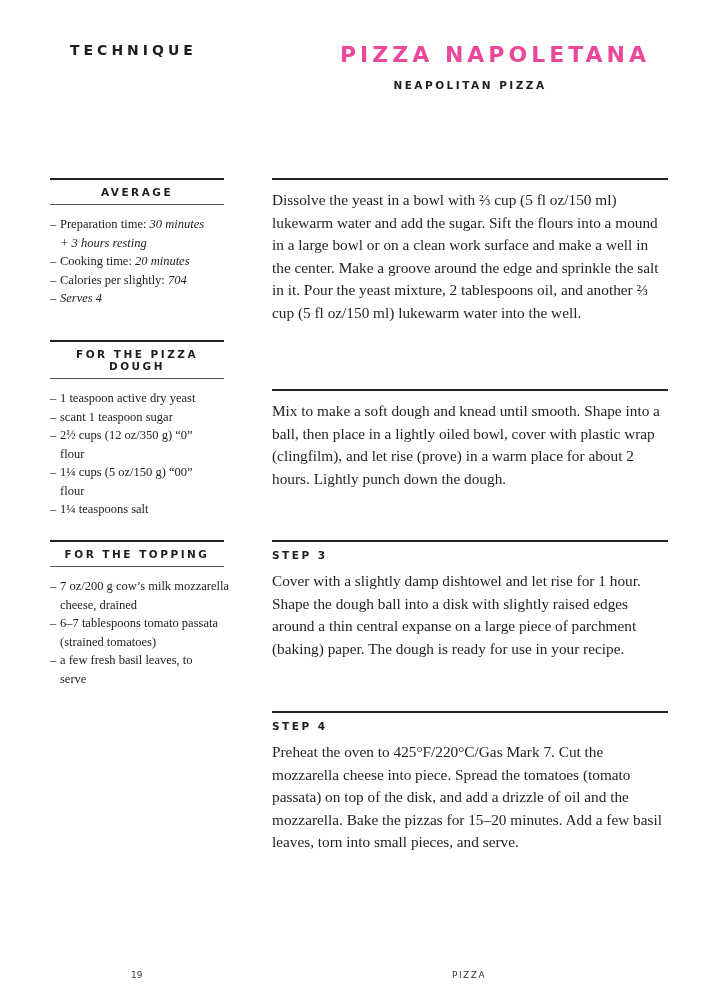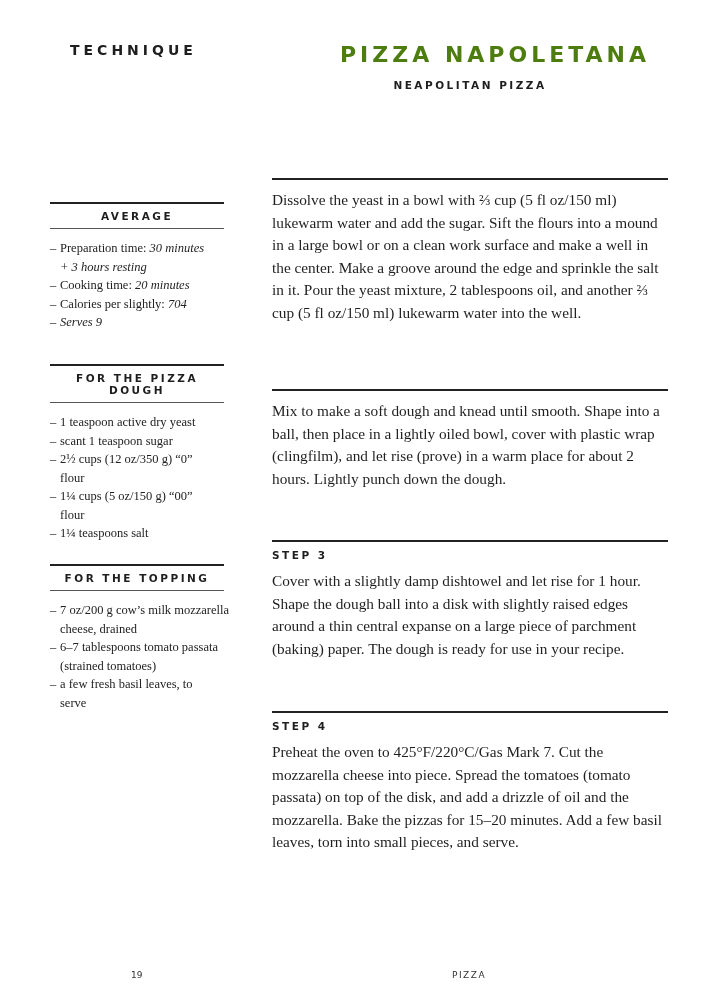--- a/index.html
+++ b/index.html
@@ -8,28 +8,28 @@
     overflow: hidden; color: #1d1d1d;
     font-family: "Liberation Serif", "DejaVu Serif", serif;
   }
   .sans { font-family: "DejaVu Sans", "Liberation Sans", sans-serif; }
   .technique {
     position: absolute; left: 70px; top: 42px; font-size: 14px; font-weight: bold;
     letter-spacing: 4px; color: #1e1e1e;
   }
   .title {
     position: absolute; left: 340px; top: 42px; width: 260px; text-align: center;
-    font-size: 22px; font-weight: bold; letter-spacing: 4px; color: #4d7c0f;
+    font-size: 22px; font-weight: bold; letter-spacing: 4px; color: #ec4899;
     white-space: nowrap;
   }
   .subtitle {
     position: absolute; left: 340px; top: 79px; width: 260px; text-align: center;
     font-size: 10.5px; font-weight: bold; letter-spacing: 2.5px; color: #1e1e1e;
   }
-  .side-box { position: absolute; left: 50px; width: 174px; margin-top: 24px; }
+  .side-box { position: absolute; left: 50px; width: 174px; }
   .side-box .rule-top { border-top: 2px solid #222; }
   .side-box .head {
     text-align: center; font-size: 10.5px; font-weight: bold; letter-spacing: 2.5px;
     padding: 6px 0 6px 0; color: #1e1e1e;
   }
   .side-box .rule-bot { border-top: 1px solid #555; margin-bottom: 10px; }
   .side-box ul { list-style: none; margin: 0; padding: 0; }
   .side-box li {
     font-size: 12.5px; line-height: 18.5px; padding-left: 10px; text-indent: -10px;
     color: #222;
@@ -61,21 +61,21 @@
 
 <div class="side-box" style="top:178px;">
   <div class="rule-top"></div>
   <div class="head sans">AVERAGE</div>
   <div class="rule-bot"></div>
   <ul>
     <li><span class="dash">–</span><span>Preparation time: </span><i>30 minutes</i></li>
     <li><span class="dash"></span><i>+ 3 hours resting</i></li>
     <li><span class="dash">–</span><span>Cooking time: </span><i>20 minutes</i></li>
     <li><span class="dash">–</span><span>Calories per slightly: </span><i>704</i></li>
-    <li><span class="dash">–</span><i>Serves 9</i></li>
+    <li><span class="dash">–</span><i>Serves 4</i></li>
   </ul>
 </div>
 
 <div class="side-box" style="top:340px;">
   <div class="rule-top"></div>
   <div class="head sans">FOR THE PIZZA DOUGH</div>
   <div class="rule-bot"></div>
   <ul>
     <li><span class="dash">–</span><span>1 teaspoon active dry yeast</span></li>
     <li><span class="dash">–</span><span>scant 1 teaspoon sugar</span></li>

